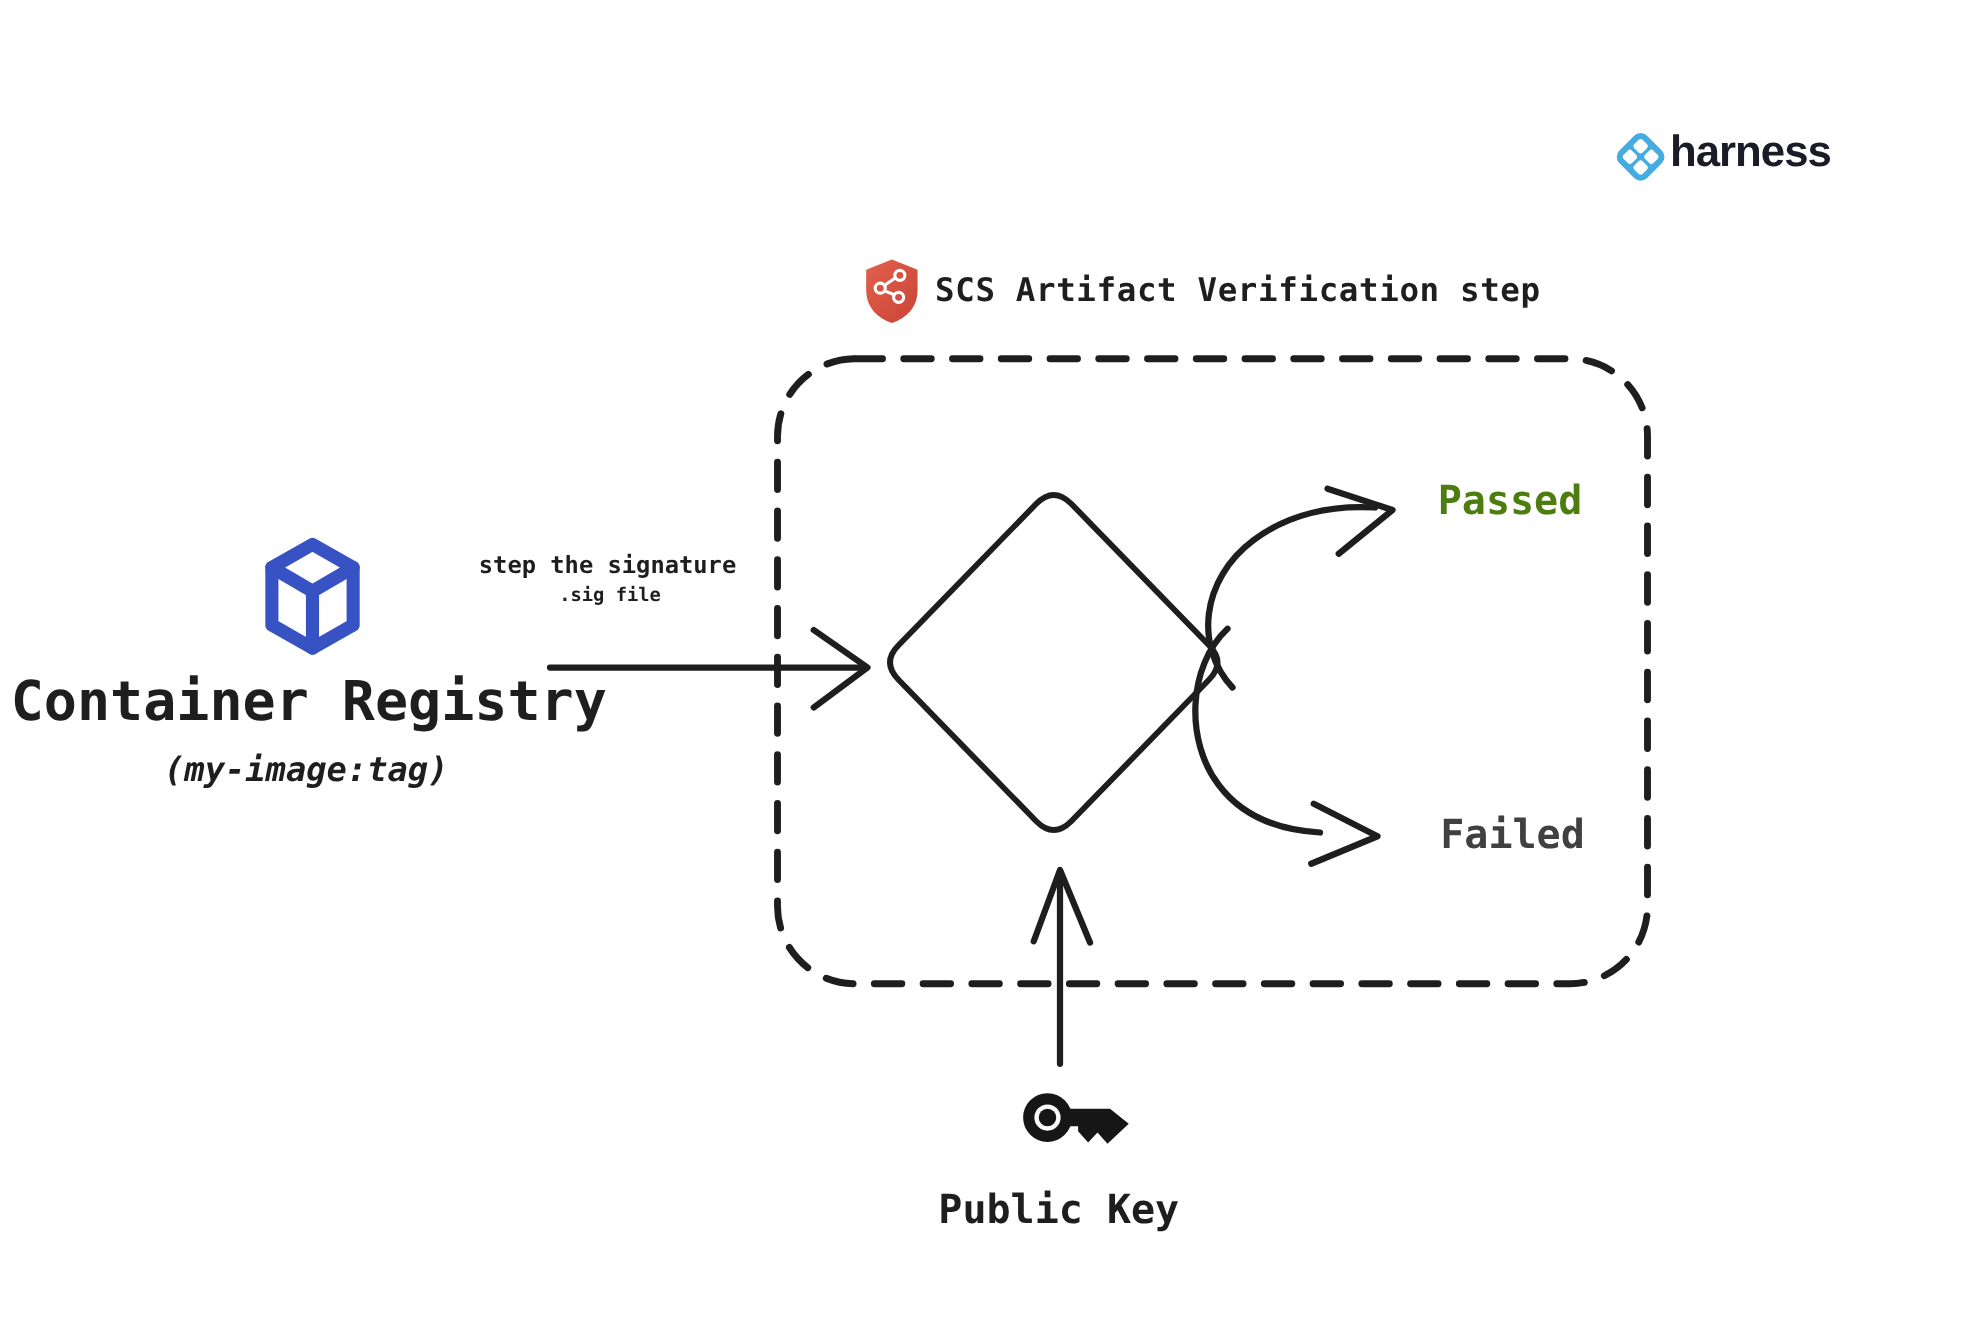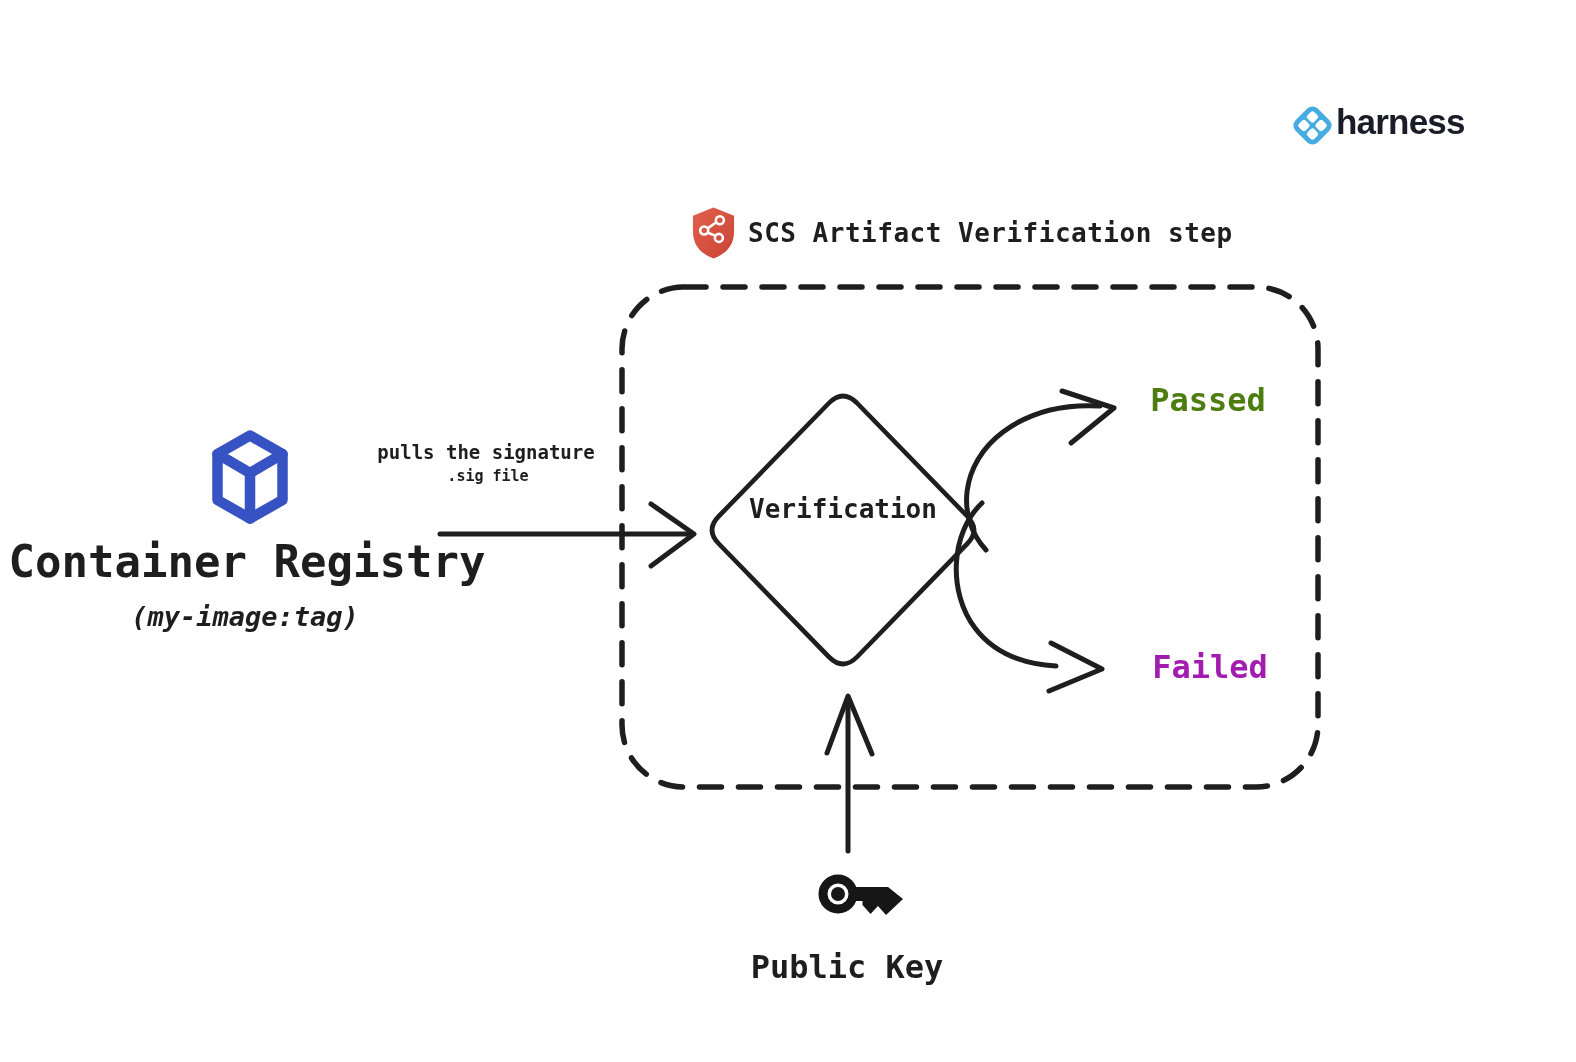--- a/index.html
+++ b/index.html
@@ -118,28 +118,27 @@
 <svg id="registry-icon" class="abs" viewBox="0 0 76 94">
   <g stroke="#3652C3" stroke-width="10.5" fill="none" stroke-linejoin="round" stroke-linecap="round">
     <path d="M38 5.5 L70.5 24 V70 L38 88.5 L5.5 70 V24 Z"></path>
     <path d="M5.5 24 L38 43 L70.5 24"></path>
     <path d="M38 43 V88.5"></path>
   </g>
 </svg>
 <div id="registry-title" class="abs mono centered">Container Registry</div>
 <div id="registry-subtitle" class="abs mono centered">(my-image:tag)</div>
 
-<div id="pull-label-1" class="abs mono centered">pulls the signature</div>
+<div id="pull-label-1" class="abs mono centered">step the signature</div>
 <div id="pull-label-2" class="abs mono centered">.sig file</div>
 
 <div id="decision-label" class="abs mono centered">
-  <div>Verification</div>
 </div>
 
 <div id="outcome-passed" class="abs mono centered" style="color: #4d7c0f;">Passed</div>
-<div id="outcome-failed" class="abs mono centered" style="color: #a21caf;">Failed</div>
+<div id="outcome-failed" class="abs mono centered" style="color: #404040;">Failed</div>
 
 <svg id="public-key-icon" class="abs" viewBox="0 0 92 60">
   <circle cx="24" cy="33" r="15" stroke="#161616" stroke-width="9" fill="none"></circle>
   <circle cx="24" cy="33" r="7" fill="#161616"></circle>
   <path d="M40 26 L74 26 L89 38 L72 54 L64 45 L56.5 53 L48.5 44 L48.5 40 L40 40 Z" fill="#161616"></path>
 </svg>
 <div id="public-key-label" class="abs mono centered">Public Key</div>
 
 </body></html>

